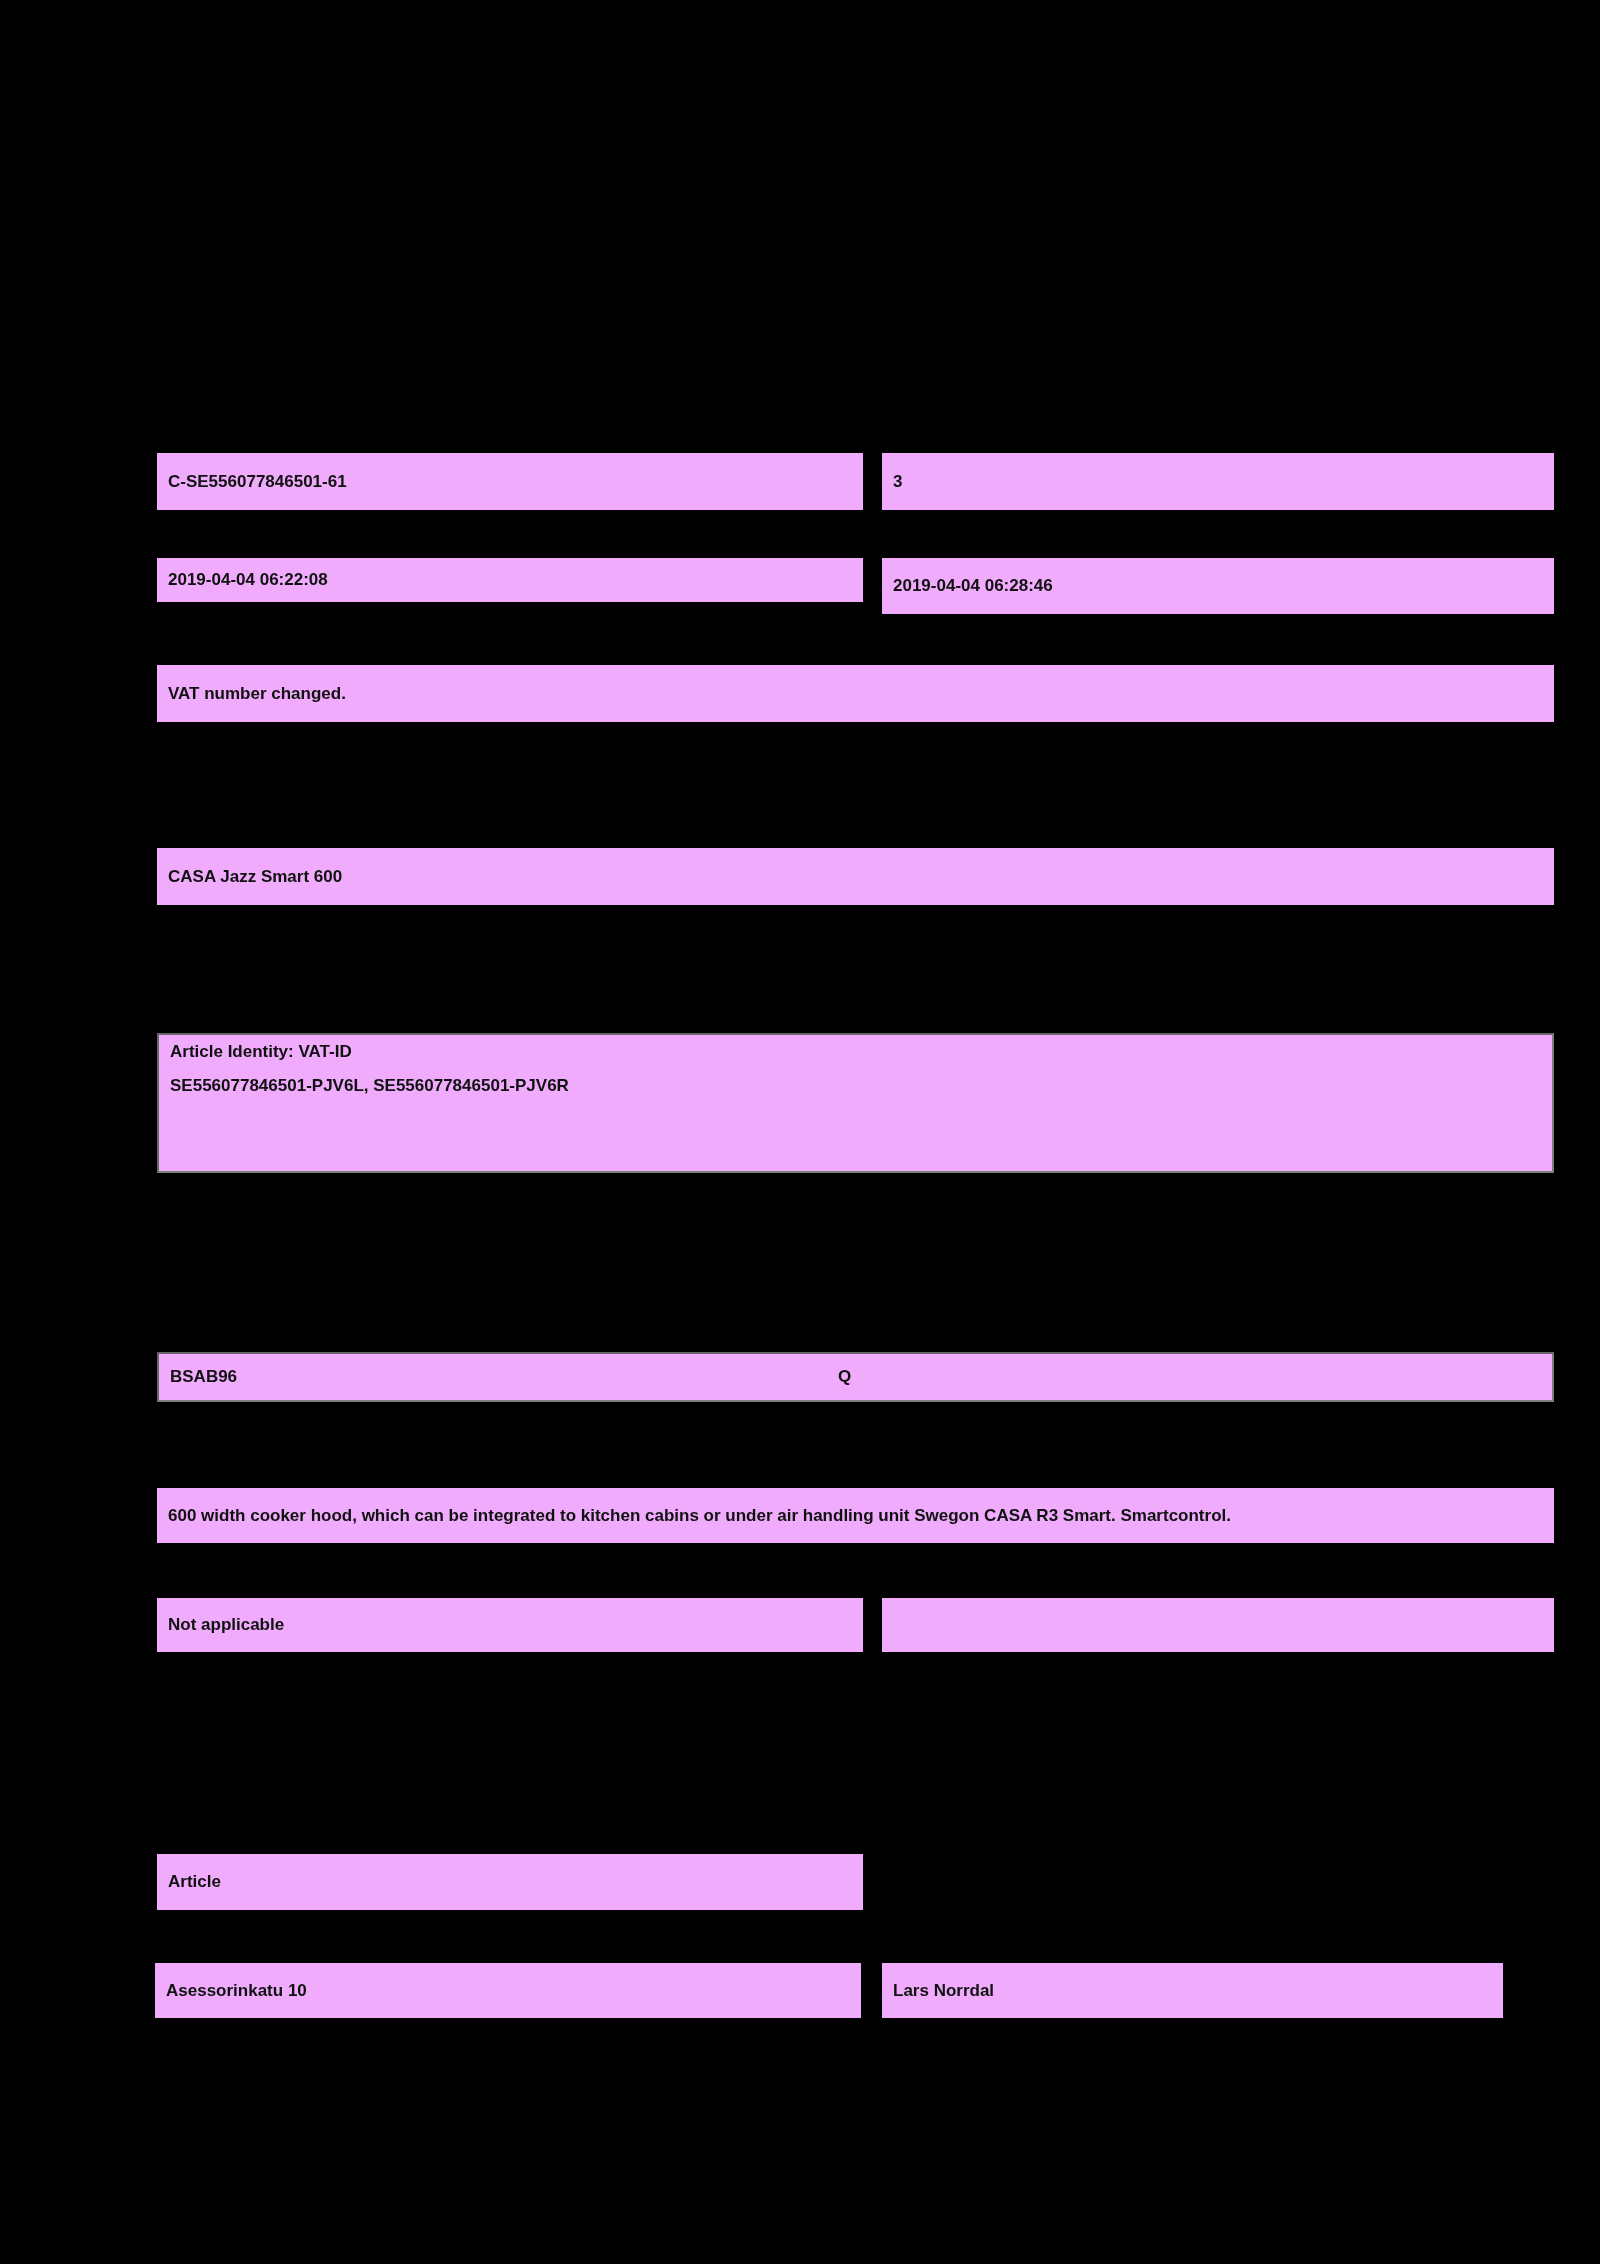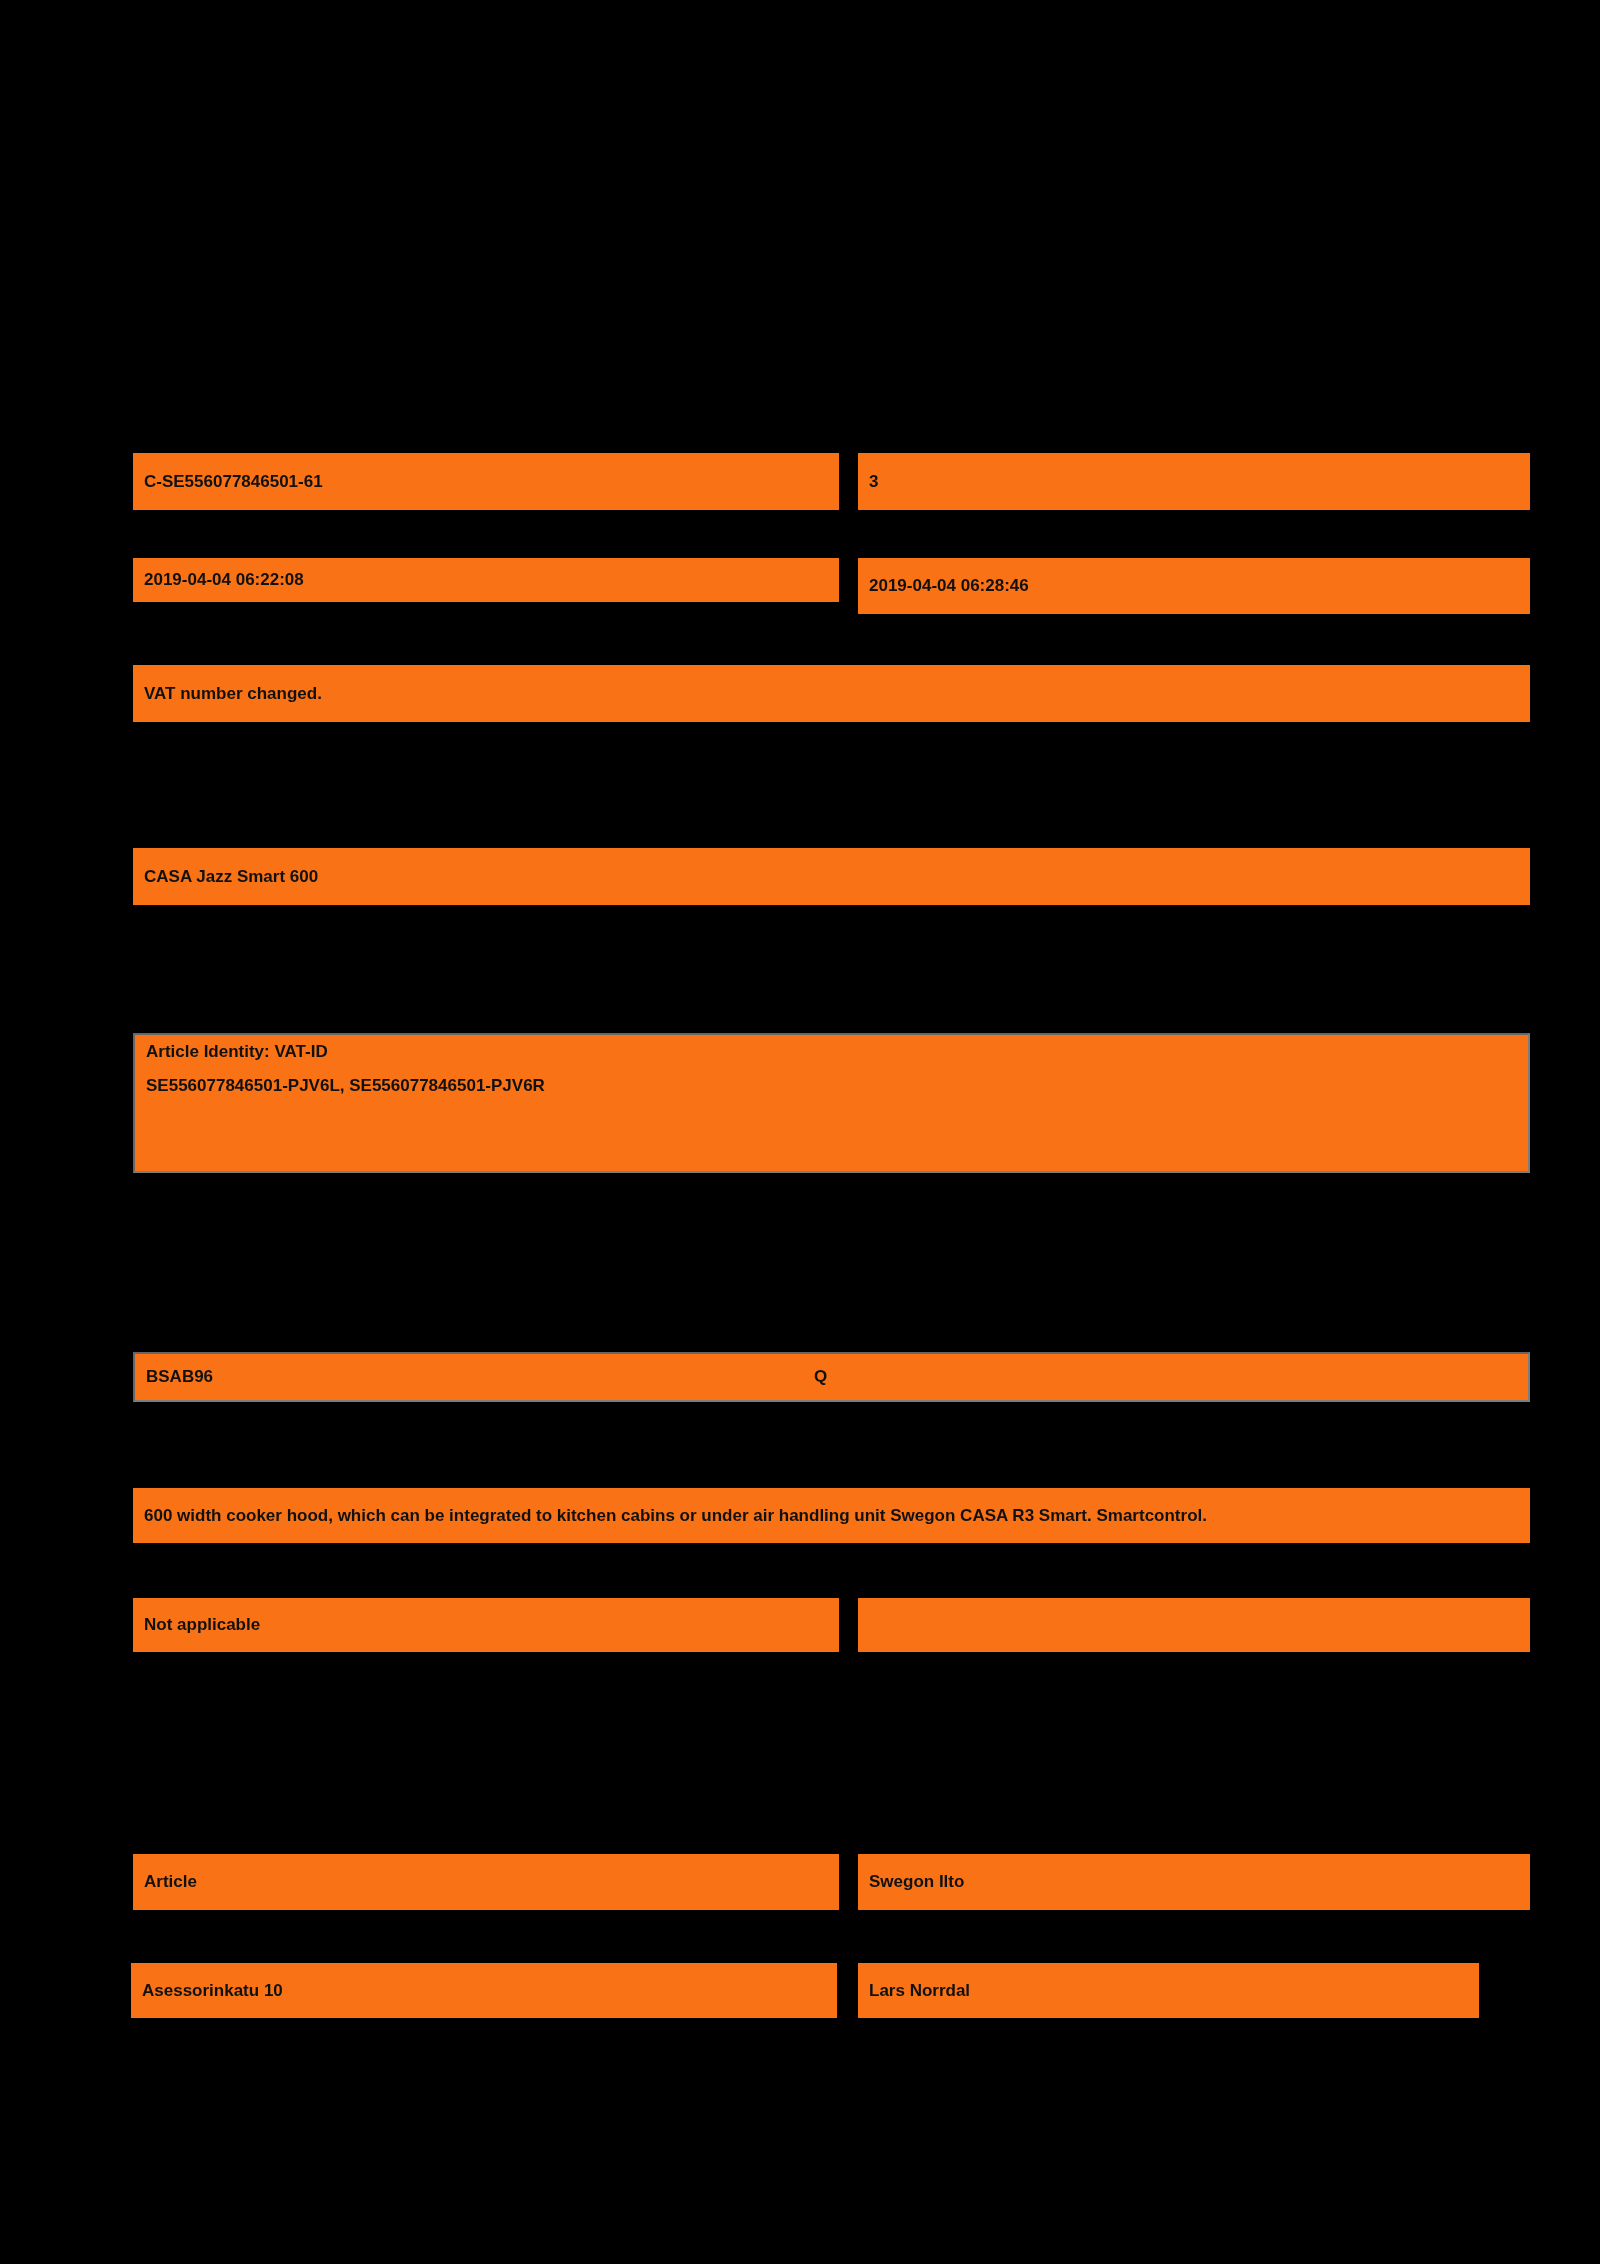--- a/index.html
+++ b/index.html
@@ -10,30 +10,31 @@
   .page {
     position: relative;
     width: 1600px;
     height: 2264px;
     background: #000000;
     font-family: "Liberation Sans", sans-serif;
     overflow: hidden;
   }
   .field {
     position: absolute;
-    background: #f97316;
+    background: #f0abfc;
     color: #111111;
     font-size: 17px;
     font-weight: bold;
     display: flex;
     align-items: center;
     padding-left: 11px;
     box-sizing: border-box;
     white-space: nowrap;
     overflow: hidden;
+    margin-left: 24px;
   }
   .field.bordered {
     border: 2px solid #7d7d7d;
     border-top-color: #666666;
     border-left-color: #666666;
   }
   .field.multiline {
     display: block;
     padding-top: 0;
     line-height: 34px;
@@ -72,18 +73,17 @@
     <span>BSAB96</span>
     <span class="code-pos">Q</span>
   </div>
 
   <div class="field" style="left:133px; top:1488px; width:1397px; height:55px;">600 width cooker hood, which can be integrated to kitchen cabins or under air handling unit Swegon CASA R3 Smart. Smartcontrol.</div>
 
   <div class="field" style="left:133px; top:1598px; width:706px; height:54px;">Not applicable</div>
   <div class="field" style="left:858px; top:1598px; width:672px; height:54px;"></div>
 
   <div class="field" style="left:133px; top:1854px; width:706px; height:56px;">Article</div>
-  <div class="field" style="left:858px; top:1854px; width:672px; height:56px;">Swegon Ilto</div>
 
   <div class="field" style="left:131px; top:1963px; width:706px; height:55px;">Asessorinkatu 10</div>
   <div class="field" style="left:858px; top:1963px; width:621px; height:55px;">Lars Norrdal</div>
 
 </div>
 
 </body></html>

